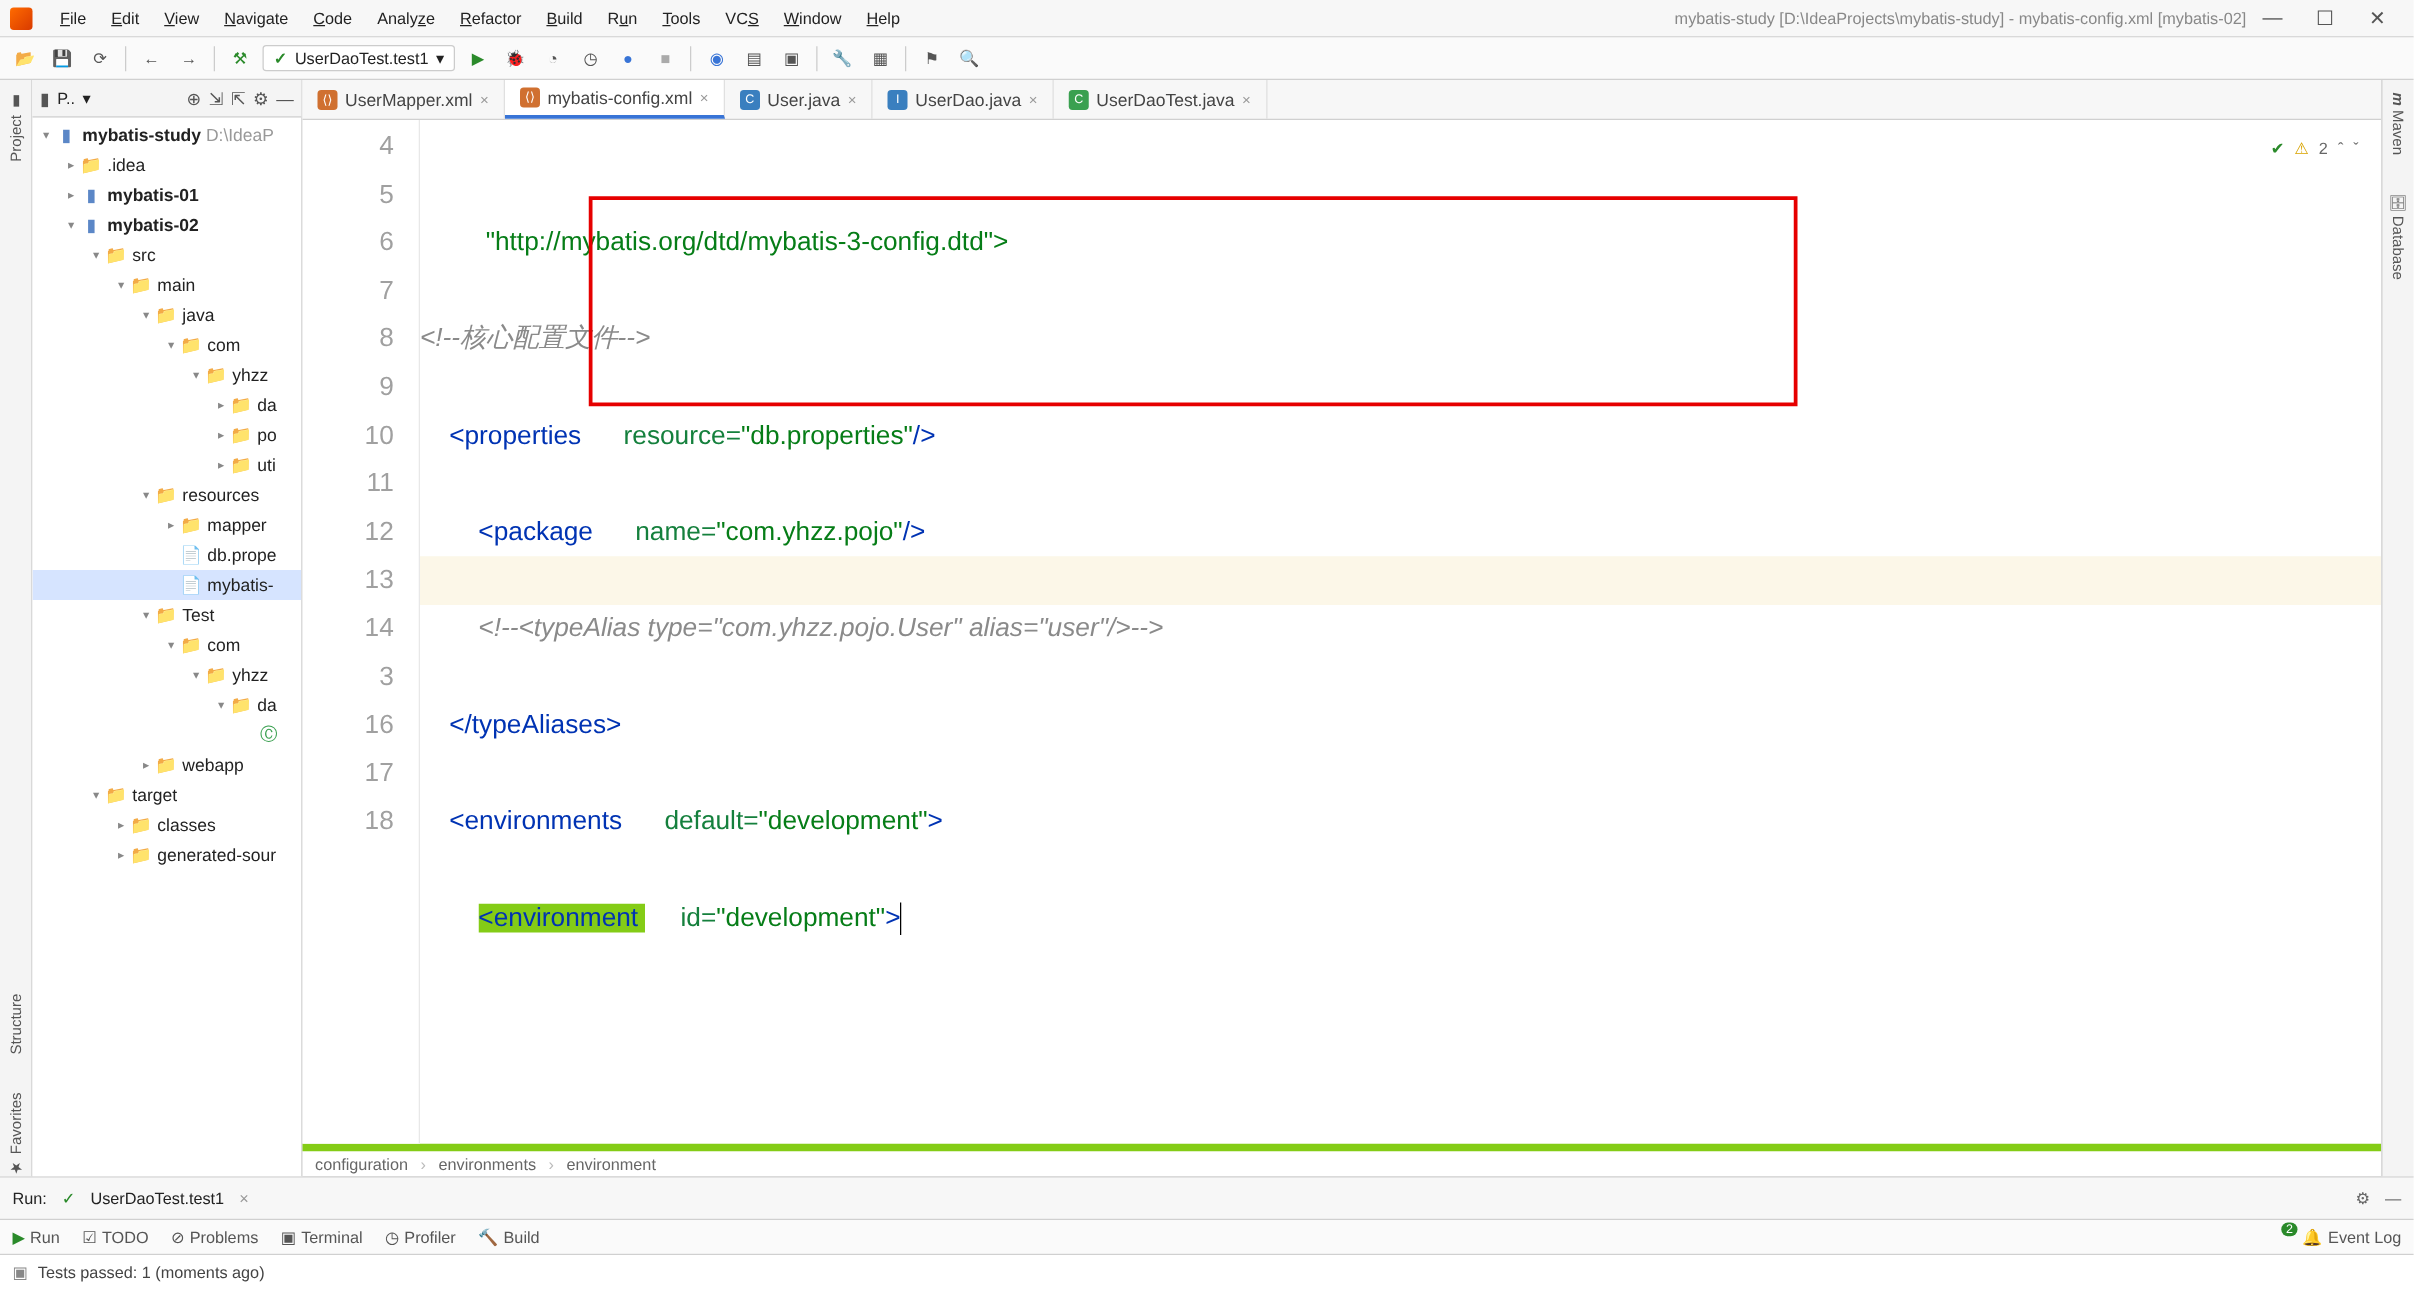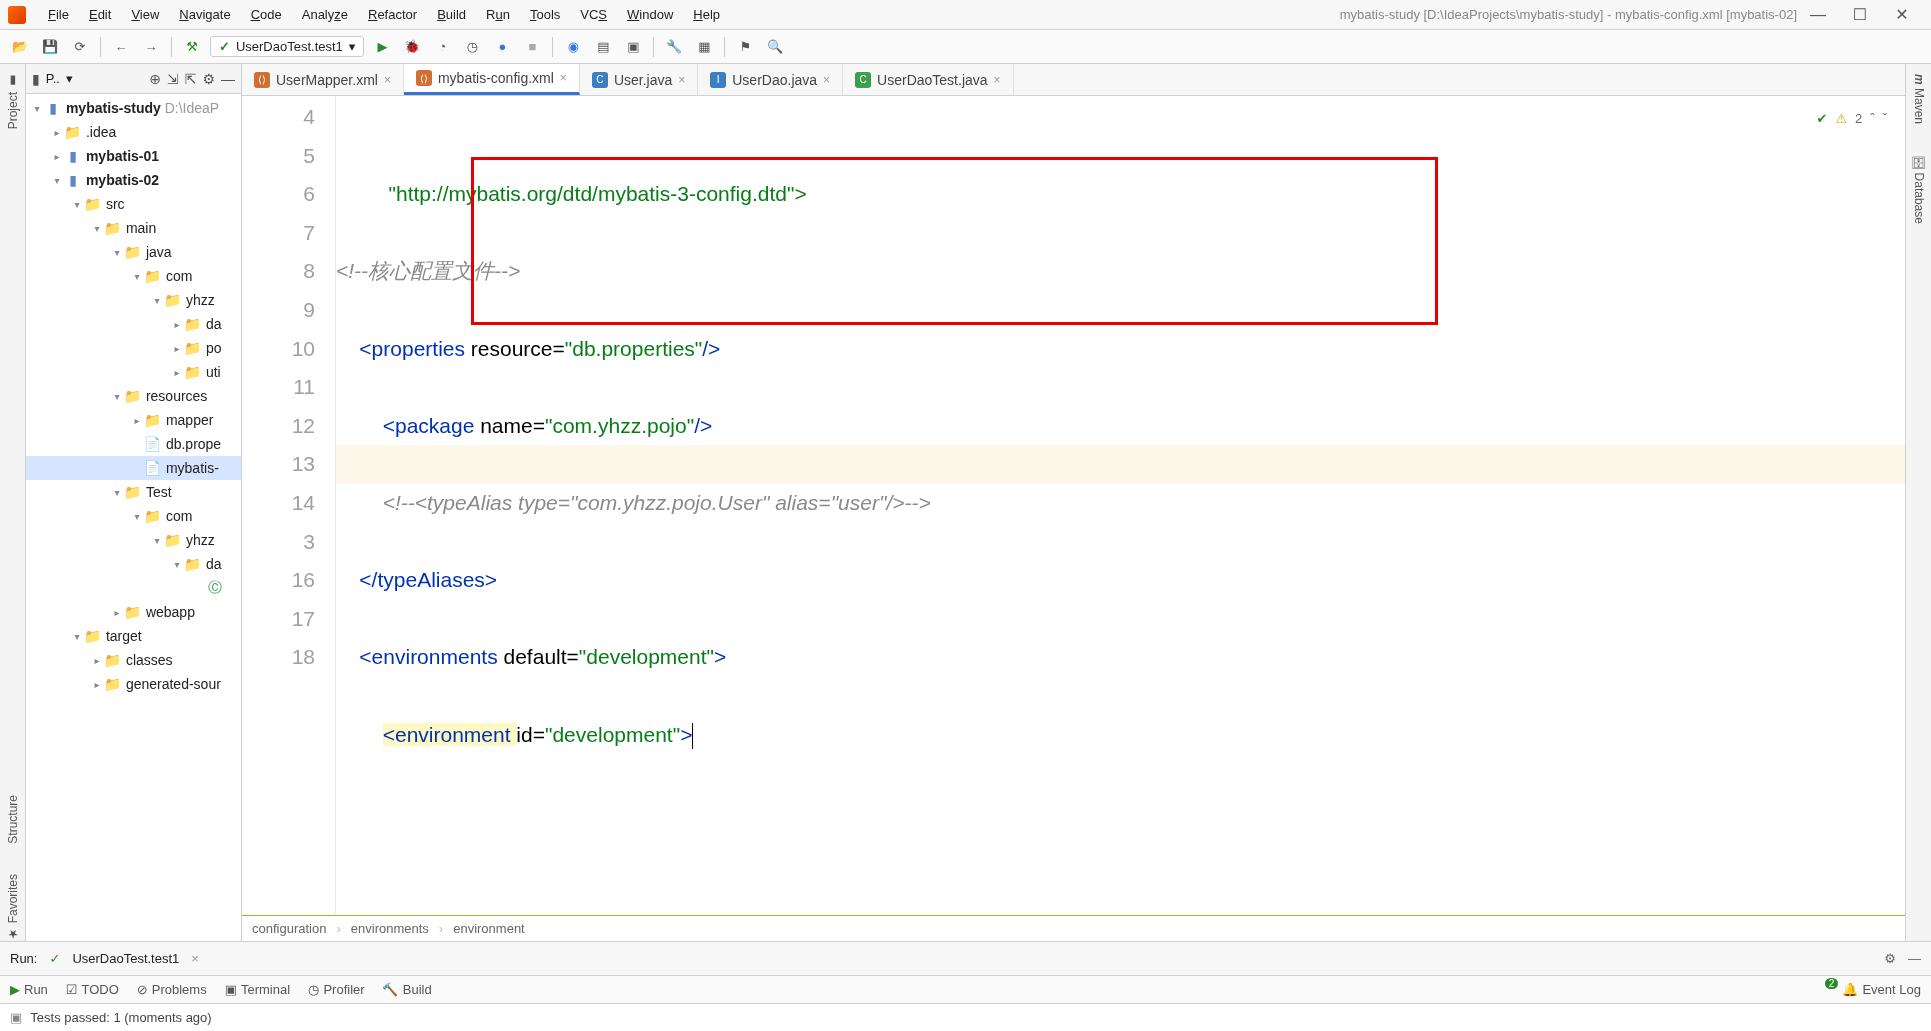--- a/index.html
+++ b/index.html
@@ -34,29 +34,29 @@
 .tabbar .tab.active { background: #fff; border-bottom: 3px solid #3874d6; }
 .tabbar .close { color: #999; font-size: 12px; }
 .tabbar .fileico { width: 16px; height: 16px; border-radius: 3px; display: flex; align-items: center; justify-content: center; font-size: 10px; color: #fff; }
 .ico-xml { background: #d07030; }
 .ico-java { background: #3a7fbf; }
 .ico-test { background: #3aa050; }
 .editor-body { flex: 1; display: flex; overflow: hidden; position: relative; }
 .gutter { width: 94px; text-align: right; padding-right: 20px; background: #fff; border-right: 1px solid #e8e8e8; color: #a0a0a0; font-family: "JetBrains Mono", Consolas, monospace; font-size: 21px; line-height: 38.6px; padding-top: 2px; }
 .code { flex: 1; font-family: "JetBrains Mono", Consolas, monospace; font-size: 21px; line-height: 38.6px; white-space: pre; padding-top: 2px; position: relative; }
 .code .t { color: #0033b3; }
-.code .a { color: #000000; }
+.code .a { color: #15803d; margin-left: 28px; }
 .code .s { color: #067d17; }
 .code .c { color: #8a8a8a; font-style: italic; }
 .code .hl-line { position: absolute; left: 0; right: 0; height: 38.6px; background: #fcf7e8; top: 349.4px; z-index: -1; }
 .code .cursor { display: inline-block; width: 1px; height: 26px; background: #000; vertical-align: middle; }
-.code .sel-env { background: #fef9c3; }
+.code .sel-env { background: #84cc16; }
 .redbox { position: absolute; border: 3px solid #e60000; top: 61px; left: 135px; width: 967px; height: 168px; pointer-events: none; }
 .editor-status { position: absolute; top: 4px; right: 18px; display: flex; align-items: center; gap: 8px; font-size: 13px; color: #666; }
-.breadcrumb { height: 26px; display: flex; align-items: center; padding: 0 10px; gap: 10px; border-top: 1px solid #84cc16; color: #666; font-size: 13px; }
+.breadcrumb { height: 26px; display: flex; align-items: center; padding: 0 10px; gap: 10px; border-top: 6px solid #84cc16; color: #666; font-size: 13px; }
 .breadcrumb .sep { color: #bbb; }
 .rightrail { width: 26px; background: #f4f4f4; border-left: 1px solid #d0d0d0; display: flex; flex-direction: column; align-items: center; padding-top: 10px; gap: 30px; }
 .rightrail .railtxt { writing-mode: vertical-rl; font-size: 12px; color: #555; }
 .runpanel { height: 34px; border-top: 1px solid #d0d0d0; display: flex; align-items: center; padding: 0 10px; gap: 12px; background: #f7f7f7; }
 .runpanel .right { margin-left: auto; display: flex; gap: 12px; color: #666; }
 .btmtoolbar { height: 28px; border-top: 1px solid #d0d0d0; display: flex; align-items: center; padding: 0 10px; gap: 18px; background: #fafafa; font-size: 13px; color: #555; }
 .btmtoolbar .itm { display: flex; align-items: center; gap: 4px; }
 .btmtoolbar .right { margin-left: auto; display: flex; gap: 10px; }
 .badge { background: #2a8a2a; color: #fff; font-size: 10px; border-radius: 8px; padding: 0 4px; position: relative; top: -6px; }
 .statusbar { height: 28px; border-top: 1px solid #d0d0d0; display: flex; align-items: center; padding: 0 10px; background: #fff; font-size: 13px; color: #444; }

